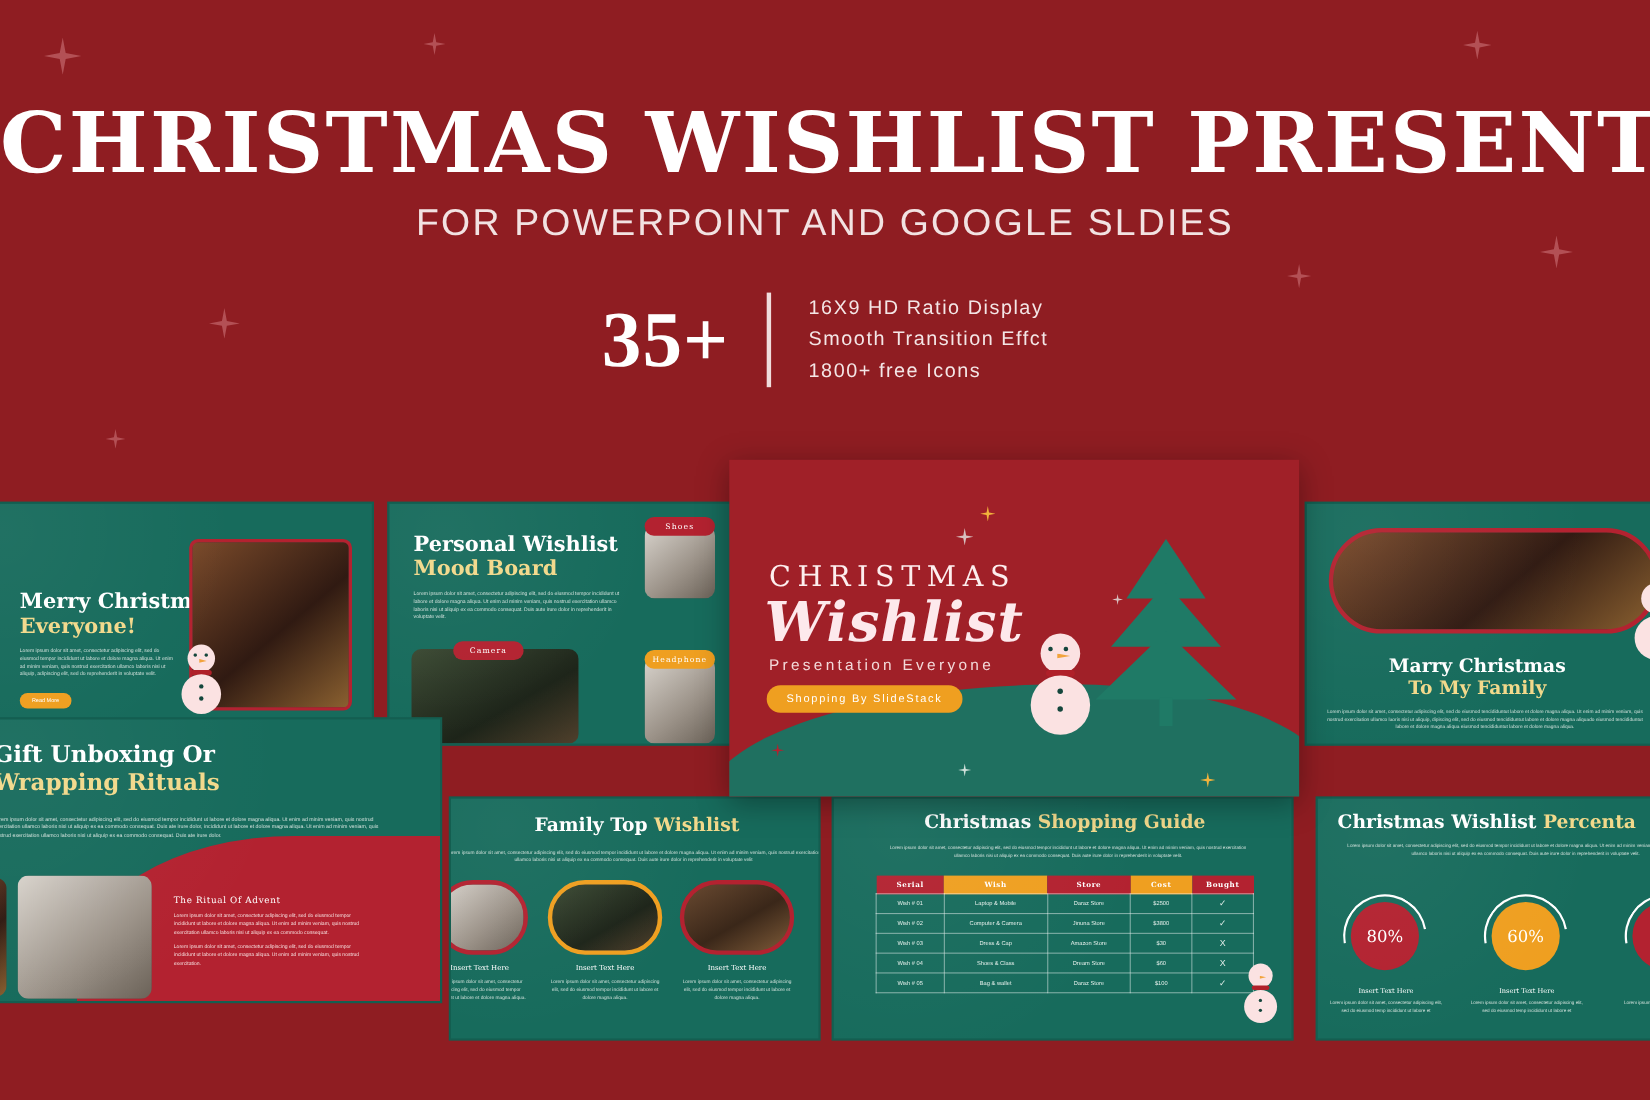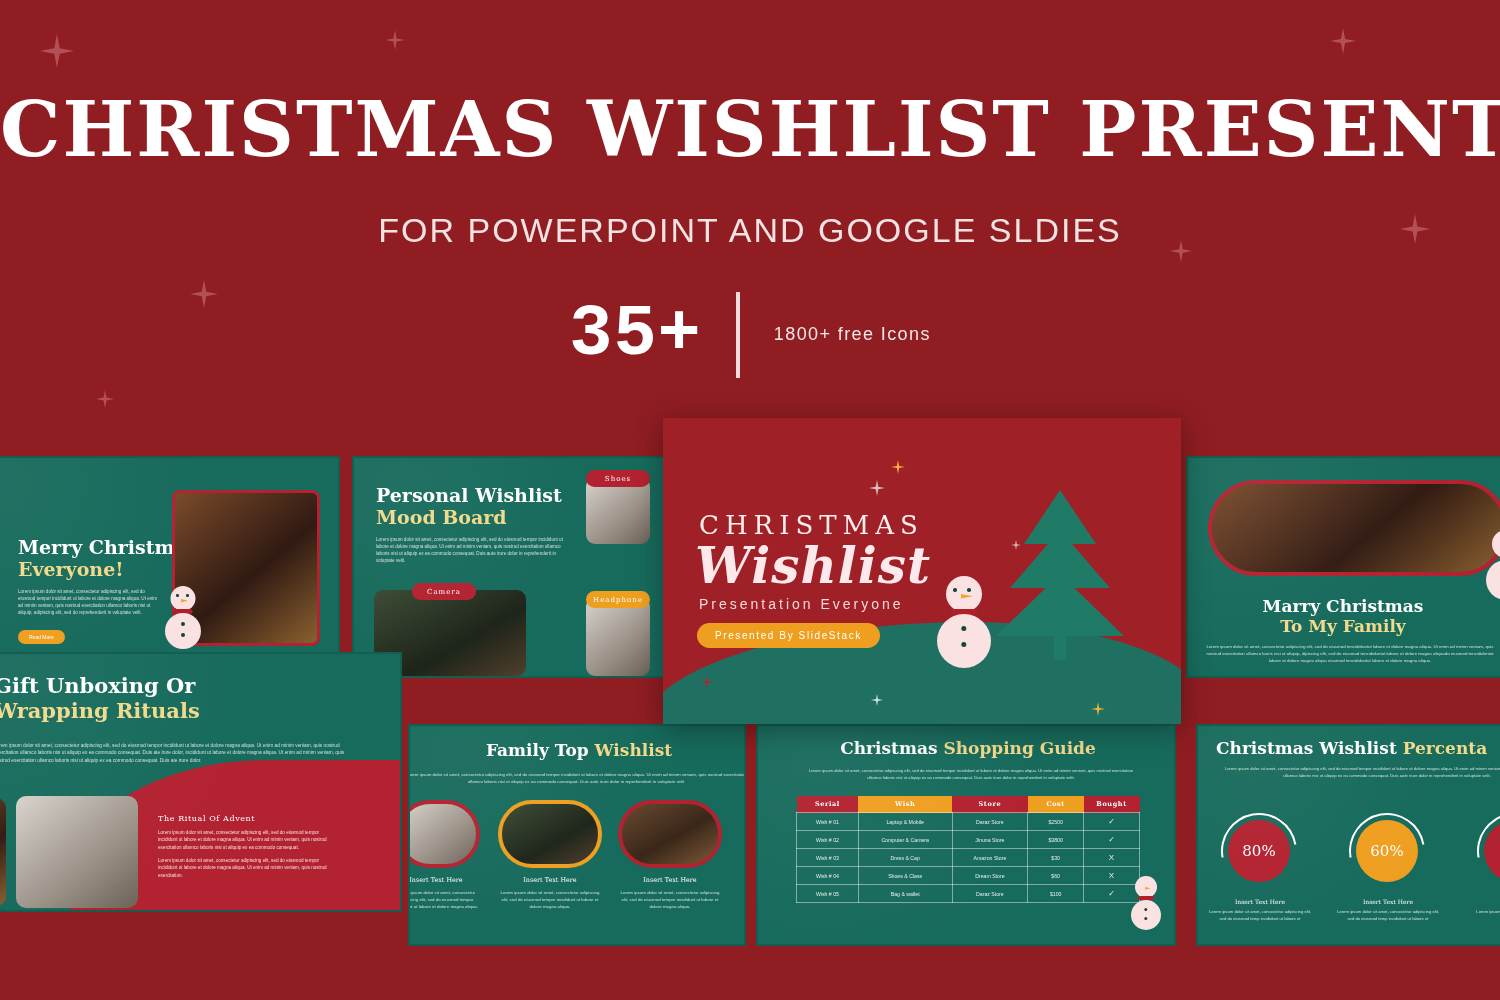--- a/index.html
+++ b/index.html
@@ -18,28 +18,28 @@
   .hero { position:absolute; top:0; left:0; width:1500px; height:420px; text-align:center; }
   .hero-title {
     font-family:"DejaVu Serif", serif;
     font-size:76px; letter-spacing:2px; color:#ffffff;
     font-weight:700; margin-top:92px; line-height:1;
     white-space:nowrap;
   }
   .hero-sub {
     font-family:"Liberation Sans", sans-serif;
     font-size:34px; color:#f2e2e2; letter-spacing:2px;
-    margin-top:43px; font-weight:400;
+    margin-top:16px; font-weight:400;
   }
   .feature-row {
     display:flex; align-items:center; justify-content:center;
     gap:34px; margin-top:42px;
   }
   .big-num {
-    font-family:Liberation Mono, monospace;
+    font-family:Liberation Serif, serif;
     font-size:72px; font-weight:700; color:#fff; line-height:1;
     letter-spacing:1px;
   }
   .divider-v { width:4px; height:86px; background:#f0dcdc; }
   .feature-list { text-align:left; }
   .feature-list li {
     list-style:none; color:#f4e6e6; font-size:18px;
     letter-spacing:1.4px; line-height:1.62;
   }
 
@@ -125,20 +125,22 @@
 <div class="spark" style="left:1400px;top:214px;width:30px;height:30px;"></div>
 <div class="spark" style="left:96px;top:390px;width:18px;height:18px;"></div>
 
 <div class="hero">
   <div class="hero-title">CHRISTMAS WISHLIST PRESENTATION</div>
   <div class="hero-sub">FOR POWERPOINT AND GOOGLE SLDIES</div>
   <div class="feature-row">
     <div class="big-num">35+</div>
     <div class="divider-v"></div>
     <ul class="feature-list">
+      <li>16X9 HD Ratio Display</li>
+      <li>Smooth Transition Effct</li>
       <li>1800+ free Icons</li>
     </ul>
   </div>
 </div>
 
 <div class="deck">
 
   <div class="slide" style="left:-60px;top:4px;width:400px;height:222px;">
     <div class="s-title" style="position:absolute;left:76px;top:78px;font-size:19px;">
       <div>Merry Christmas</div>
@@ -317,21 +319,21 @@
     </div>
   </div>
 
 </div>
 
 <div class="feature-slide">
   <div class="fs-hill"></div>
   <div class="fs-title1">CHRISTMAS</div>
   <div class="fs-title2">Wishlist</div>
   <div class="fs-sub">Presentation Everyone</div>
-  <div class="fs-badge">Presented By SlideStack</div>
+  <div class="fs-badge">Shopping By SlideStack</div>
   <div class="tree">
     <i class="t1"></i>
       <i class="t2"></i>
       <i class="t3"></i>
       <i class="trunk"></i>
   </div>
   <div class="snowman" style="left:268px;top:158px;width:66px;height:92px;">
     <div class="head" style="top:0;width:36px;height:36px;"></div>
     <div class="eye" style="left:22px;top:12px;width:3.6px;height:3.6px;"></div>
     <div class="eye" style="left:36px;top:12px;width:3.6px;height:3.6px;"></div>

